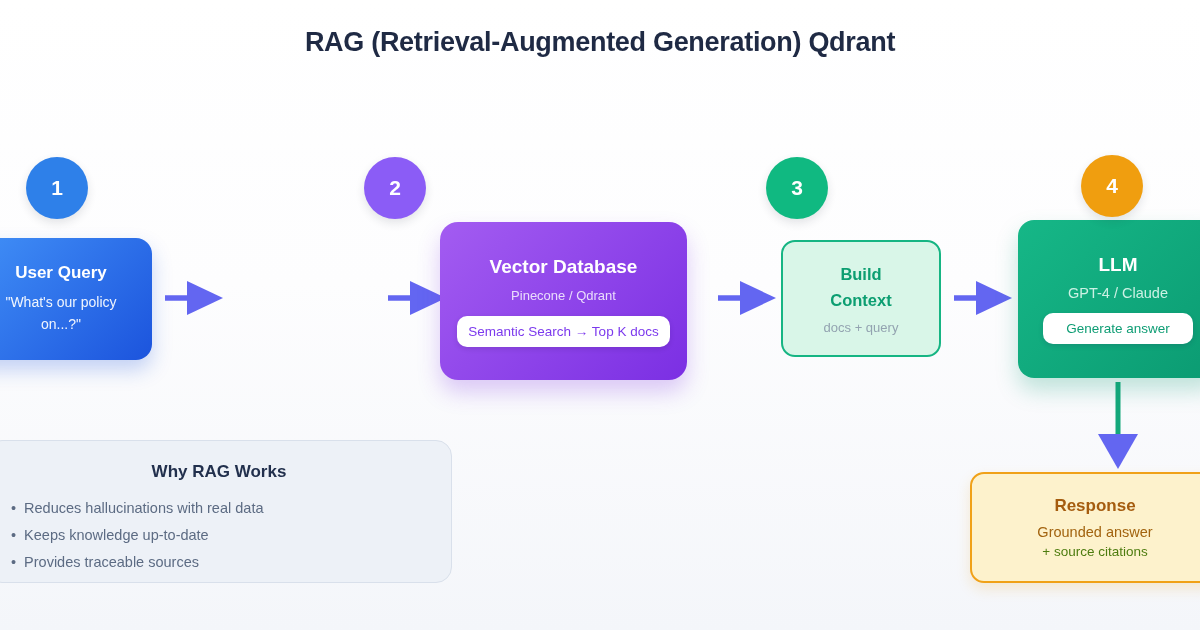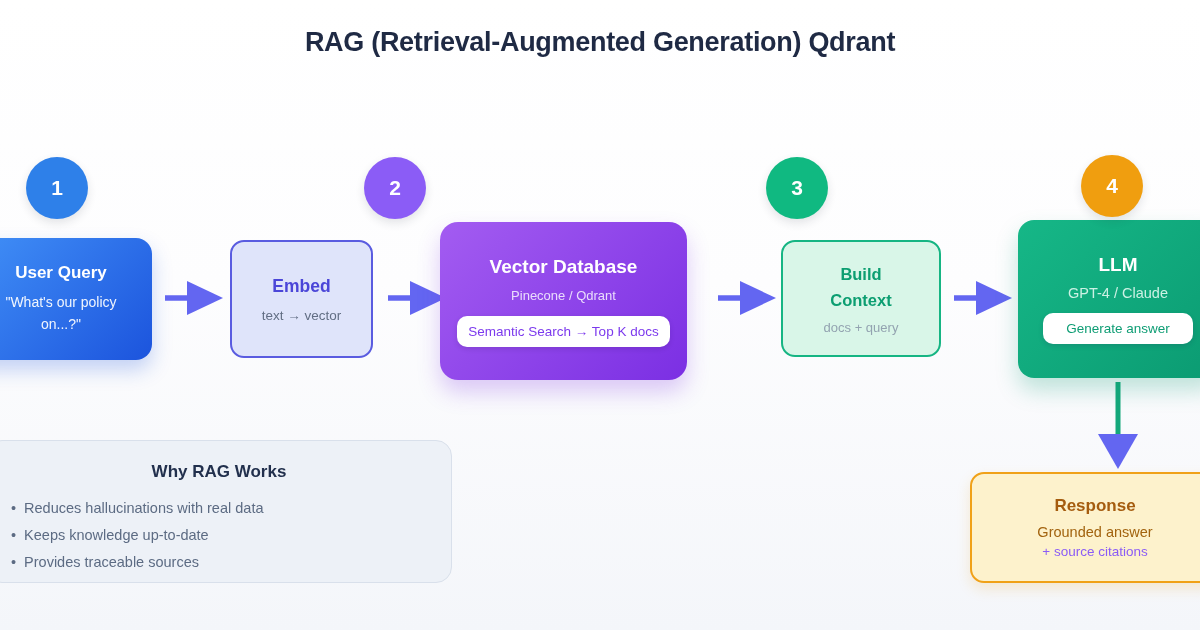--- a/index.html
+++ b/index.html
@@ -131,21 +131,21 @@
   .node-response {
     left: 970px; top: 472px;
     width: 250px; height: 111px;
     border-radius: 14px;
     background: #fdf2cc;
     border: 2.5px solid #f0a118;
     box-shadow: 0 6px 14px rgba(240, 161, 24, 0.18);
   }
   .node-response .node-title { color: #a55c0f; font-size: 17px; margin-bottom: 8px; }
   .node-response .resp-line1 { color: #a2630f; font-size: 14.5px; }
-  .node-response .resp-line2 { color: #8b5cf6; font-size: 13.5px; margin-top: 4px; }
+  .node-response .resp-line2 { color: #4d7c0f; font-size: 13.5px; margin-top: 4px; }
 
   
   .why-box {
     position: absolute;
     left: -14px; top: 440px;
     width: 466px; height: 143px;
     border-radius: 16px;
     background: #edf1f7;
     border: 1.5px solid #d9e0eb;
     box-sizing: border-box;
@@ -202,24 +202,20 @@
   <div class="node node-user">
     <div class="node-title">User Query</div>
     <div class="node-sub">"What's our policy on...?"</div>
   </div>
 
   <svg class="arrow-right a1" viewBox="0 0 58 40">
     <line x1="0" y1="20" x2="24" y2="20" stroke="#6366f1" stroke-width="5.5"></line>
     <polygon points="22,3 58,20 22,37" fill="#6366f1"></polygon>
   </svg>
 
-  <div class="node node-embed">
-    <div class="node-title">Embed</div>
-    <div class="node-sub">text → vector</div>
-  </div>
 
   <svg class="arrow-right a2" viewBox="0 0 58 40">
     <line x1="0" y1="20" x2="24" y2="20" stroke="#6366f1" stroke-width="5.5"></line>
     <polygon points="22,3 58,20 22,37" fill="#6366f1"></polygon>
   </svg>
 
   <div class="node node-vdb">
     <div class="node-title">Vector Database</div>
     <div class="node-sub">Pinecone / Qdrant</div>
     <div class="node-badge-pill">Semantic Search → Top K docs</div>

